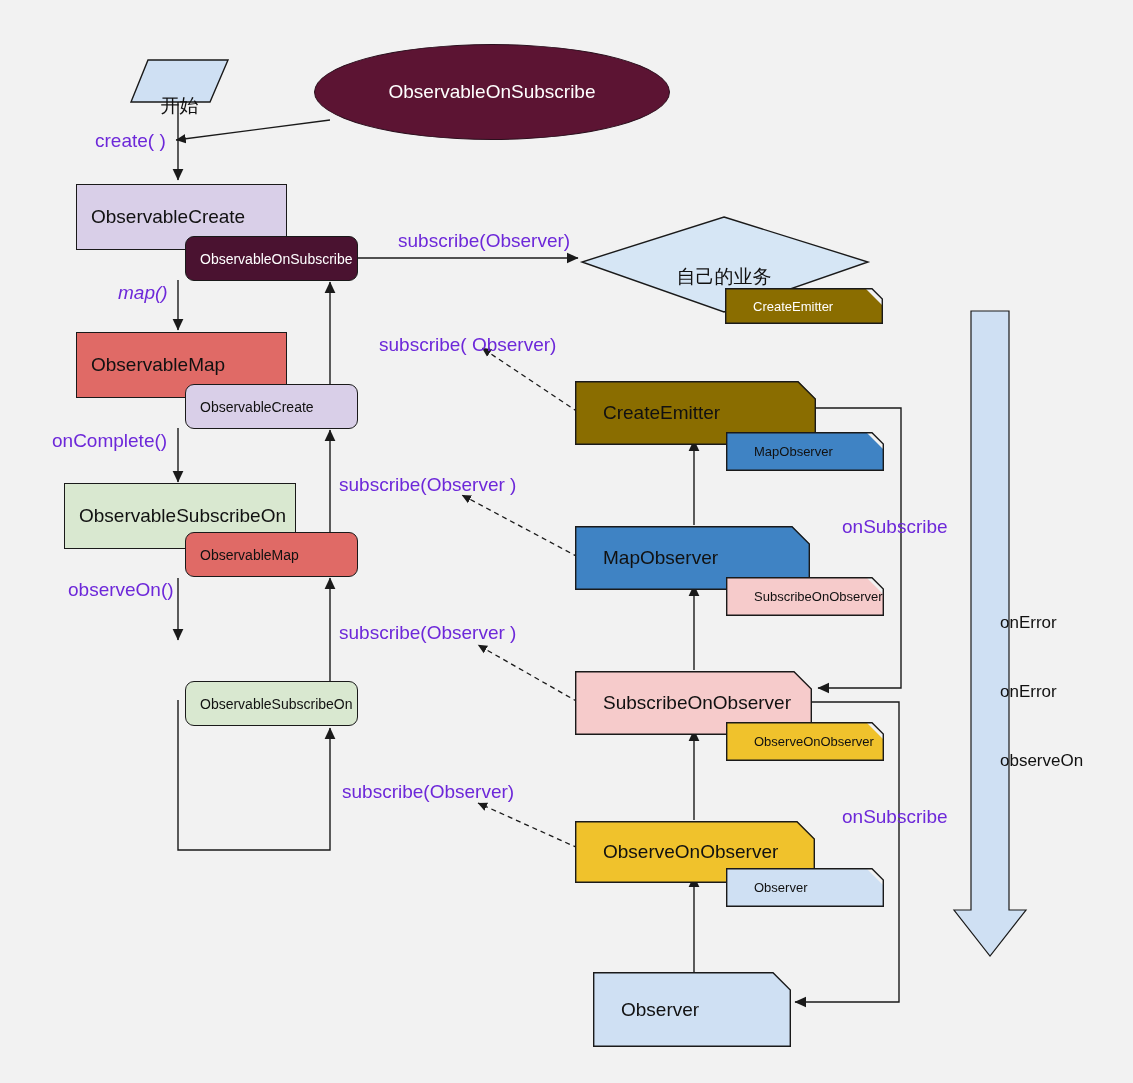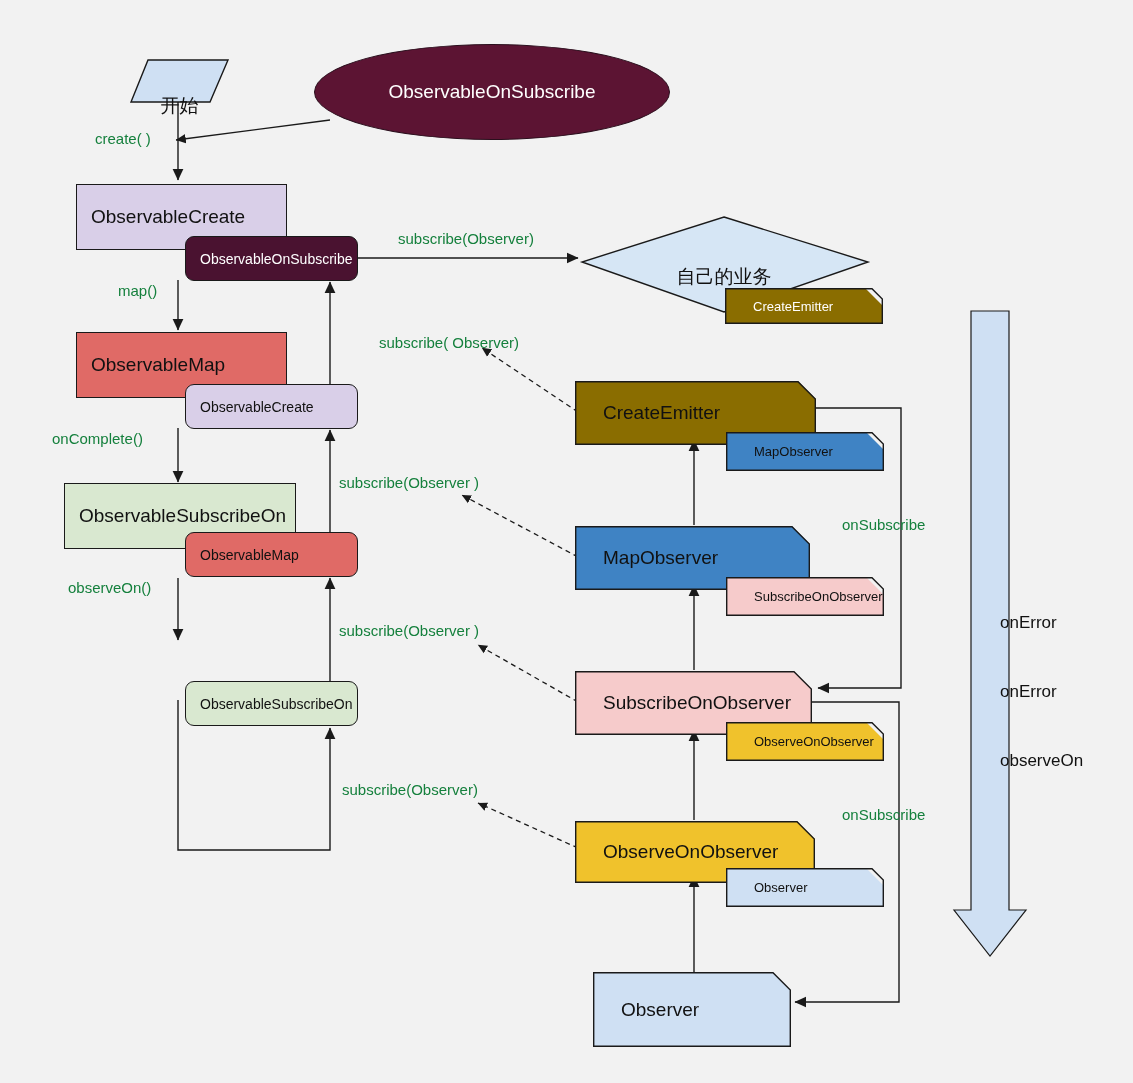--- a/index.html
+++ b/index.html
@@ -79,22 +79,22 @@
     display:flex;align-items:center;justify-content:center;
     font-size:19px;color:#111;
   }
   .diamond-label{
     position:absolute;
     font-size:19px;color:#111;
     display:flex;align-items:center;justify-content:center;
   }
   .elabel{
     position:absolute;
-    font-size:15px;
-    color:#15803d;
+    font-size:19px;
+    color:#6d28d9;
     white-space:pre;
     line-height:1.3;
   }
   .arrowtxt{position:absolute;font-size:17px;color:#111;white-space:pre;line-height:1.35;}
 </style>
 </head>
 <body>
 
 <div id="canvas">
 
@@ -254,21 +254,21 @@
 
   <div class="cutwrap big" style="left:593px;top:972px;width:198px;height:75px;">
     <div class="fill" style="background:#cfe0f3;"></div>
     <svg class="outline" viewBox="0 0 198 75" preserveAspectRatio="none">
       <polygon points="0.7,0.7 180,0.7 197.3,18 197.3,74.3 0.7,74.3" fill="none" stroke="#1a1a1a" stroke-width="1.4" vector-effect="non-scaling-stroke"></polygon>
     </svg>
     <span class="lbl">Observer</span>
   </div>
 
   <div class="elabel" style="left:95px;top:129px;">create( )</div>
-  <div class="elabel" style="left:118px;top:281px;">map()</div>
+  <div class="elabel" style="left:118px;top:281px;font-style:italic;">map()</div>
   <div class="elabel" style="left:52px;top:429px;">onComplete()</div>
   <div class="elabel" style="left:68px;top:578px;">observeOn()</div>
 
   <div class="elabel" style="left:398px;top:229px;">subscribe(Observer)</div>
 
   <div class="elabel" style="left:339px;top:333px;margin-left:40px;">subscribe( Observer)</div>
   <div class="elabel" style="left:339px;top:473px;">subscribe(Observer )</div>
   <div class="elabel" style="left:339px;top:621px;">subscribe(Observer )</div>
   <div class="elabel" style="left:342px;top:780px;">subscribe(Observer)</div>
 

